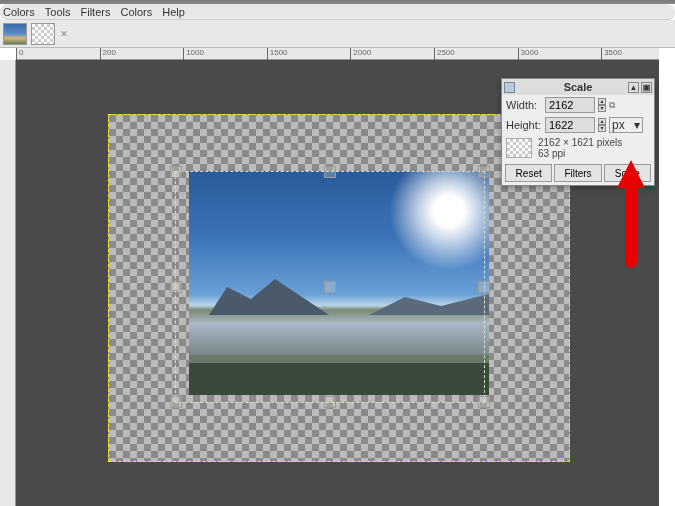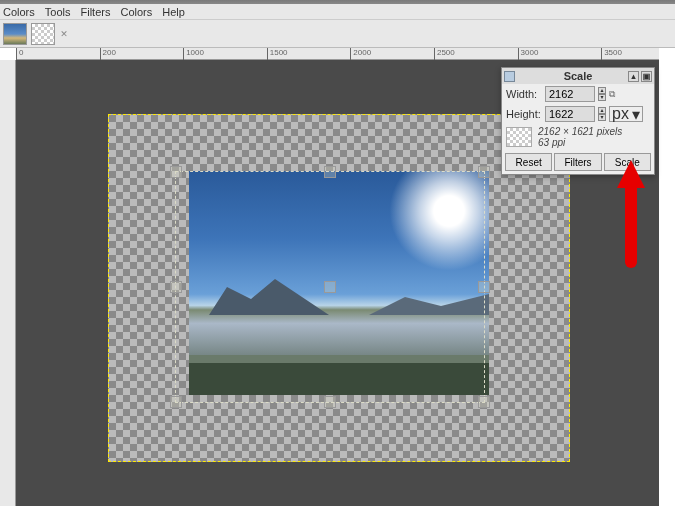--- a/index.html
+++ b/index.html
@@ -1,19 +1,19 @@
 <!DOCTYPE html>
 <html><head>
 <meta charset="utf-8">
 <style>
 * { margin: 0; padding: 0; box-sizing: border-box; }
 body { width: 675px; height: 506px; background: #fff; font-family: Arial, sans-serif; font-size: 11px; color: #333; overflow: hidden; position: relative; }
 
 .topbar { height: 4px; background: linear-gradient(#7a7a7a,#888); }
-.menubar { height: 16px; background: #e8e8e8; display: flex; align-items: center; padding: 0 3px; gap: 10px; border-bottom: 1px solid #ccc; }
+.menubar { height: 16px; background: #e8e8e8; display: flex; align-items: center; padding: 0 3px; gap: 10px; border-bottom: 1px solid #ccc; border-radius: 8px; }
 .menubar span { cursor: default; }
 
 .thumbs { height: 28px; background: #e8e8e8; display: flex; align-items: center; padding: 2px 3px; gap: 4px; border-bottom: 1px solid #bbb; }
 .thumb { width: 24px; height: 22px; border: 1px solid #999; }
 .thumb.sky { background: linear-gradient(#3a6ba8 0%, #5a8cc8 50%, #d4b87a 70%, #6a7a5a 100%); }
 .thumb.checker { background: repeating-conic-gradient(#ccc 0 25%, #fff 0 50%) 0 0/6px 6px; }
 .thumb-close { width: 10px; height: 10px; font-size: 9px; color: #888; display: flex; align-items: center; justify-content: center; }
 
 .ruler-h { position: absolute; top: 48px; left: 16px; right: 16px; height: 12px; background: #e8e8e8; border-bottom: 1px solid #999; font-size: 8px; color: #666; }
 .ruler-h .tick { position: absolute; top: 0; border-left: 1px solid #666; height: 12px; padding-left: 2px; }
@@ -28,33 +28,33 @@
 .road { position: absolute; bottom: 0; left: 0; right: 0; height: 40px; background: #3a4a3a; border-top: 8px solid #6a7a6a; }
 
 .scale-frame { position: absolute; left: 66px; top: 56px; width: 310px; height: 232px; border: 1px dashed #dcdcc8; pointer-events: none; }
 .handle { position: absolute; width: 12px; height: 12px; border: 1px solid #999; background: rgba(220,220,200,0.3); }
 .h-tl { top: -6px; left: -6px; } .h-tr { top: -6px; right: -6px; }
 .h-bl { bottom: -6px; left: -6px; } .h-br { bottom: -6px; right: -6px; }
 .h-t { top: -6px; left: 50%; margin-left: -6px; } .h-b { bottom: -6px; left: 50%; margin-left: -6px; }
 .h-l { left: -6px; top: 50%; margin-top: -6px; } .h-r { right: -6px; top: 50%; margin-top: -6px; }
 .h-c { left: 50%; top: 50%; margin: -6px 0 0 -6px; }
 
-.dialog { position: absolute; top: 67px; right: 20px; width: 154px; background: #eee; border: 1px solid #888; box-shadow: 0 2px 6px rgba(0,0,0,0.3); font-size: 11px; }
+.dialog { position: absolute; top: 78px; right: 20px; width: 154px; background: #eee; border: 1px solid #888; box-shadow: 0 2px 6px rgba(0,0,0,0.3); font-size: 11px; }
 .dialog-title { height: 16px; background: #ddd; display: flex; align-items: center; justify-content: center; position: relative; font-weight: bold; }
 .dialog-title .icon-l { position: absolute; left: 2px; width: 11px; height: 11px; background: #b8cce0; border: 1px solid #789; }
 .dialog-title .icon-r { position: absolute; right: 2px; display: flex; gap: 2px; }
 .dialog-title .icon-r span { width: 11px; height: 11px; border: 1px solid #888; display: flex; align-items: center; justify-content: center; font-size: 8px; }
 .dialog-row { display: flex; align-items: center; padding: 2px 4px; gap: 3px; }
 .dialog-row label { width: 36px; }
 .dialog-row input { width: 50px; height: 16px; border: 1px solid #999; background: #ddd; font-size: 11px; padding: 4px 3px; }
 .spinner { width: 8px; display: flex; flex-direction: column; }
 .spinner span { height: 7px; border: 1px solid #888; font-size: 6px; line-height: 5px; text-align: center; background: #ddd; }
 .link-icon { width: 10px; font-size: 9px; color: #666; }
-.unit-select { width: 34px; height: 16px; border: 1px solid #999; background: #eee; display: flex; align-items: center; justify-content: space-between; padding: 0 2px; font-size: 16px; }
-.dialog-preview { display: flex; padding: 2px 4px; gap: 6px; align-items: center; font-style: italic; }
+.unit-select { width: 34px; height: 16px; border: 1px solid #999; background: #eee; display: flex; align-items: center; justify-content: space-between; padding: 0 2px; font-size: 12px; }
+.dialog-preview { display: flex; padding: 2px 4px; gap: 6px; align-items: center; }
 .dialog-preview .pvimg { width: 26px; height: 20px; background: repeating-conic-gradient(#ccc 0 25%, #fff 0 50%) 0 0/6px 6px; border: 1px solid #aaa; }
 .dialog-preview .pvtext { font-size: 10px; color: #444; line-height: 11px; }
 .dialog-buttons { display: flex; padding: 3px; gap: 2px; }
 .dialog-buttons button { flex: 1; height: 18px; border: 1px solid #999; background: #e4e4e4; font-size: 10px; cursor: pointer; }
 
 .arrow { position: absolute; top: 160px; right: 30px; pointer-events: none; }
 .arrow-head { width: 0; height: 0; border-left: 14px solid transparent; border-right: 14px solid transparent; border-bottom: 28px solid #e60000; }
 .arrow-body { width: 12px; height: 80px; background: #e60000; margin-left: 8px; border-radius: 0 0 6px 6px; }
 </style>
 </head>

